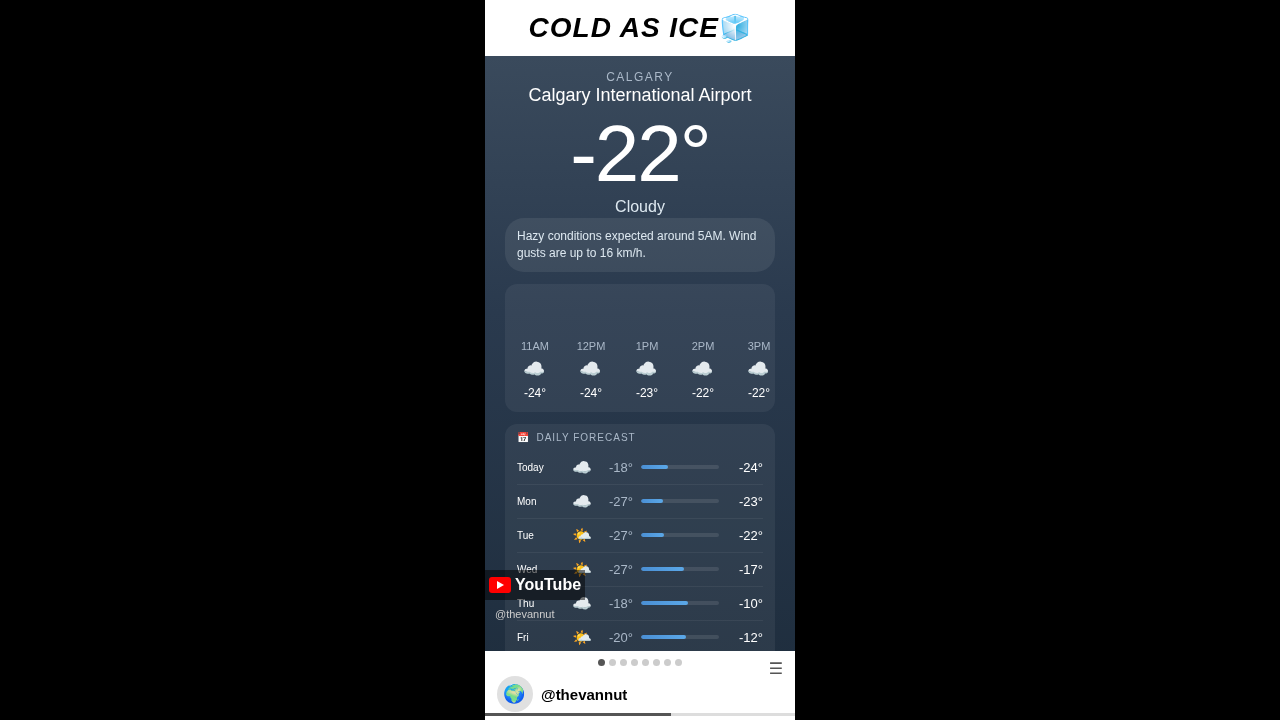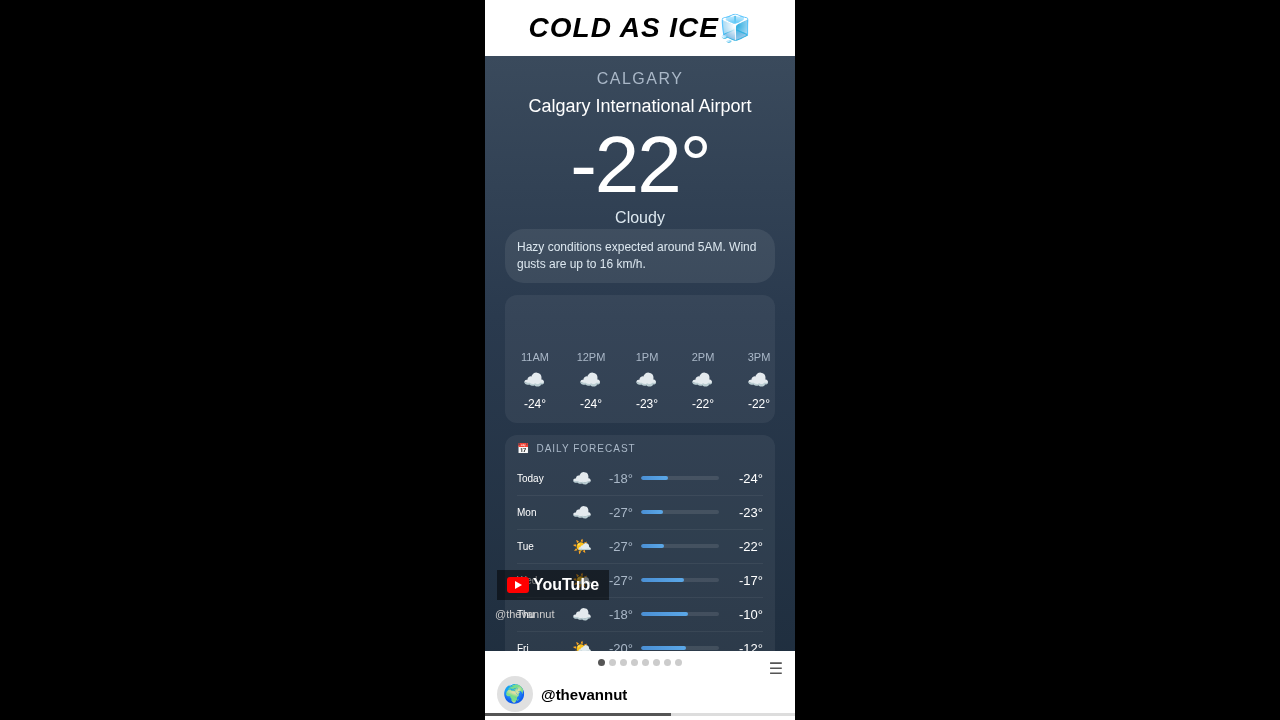--- a/index.html
+++ b/index.html
@@ -49,25 +49,25 @@
       flex: 1;
       position: relative;
     }
 
     .weather-content {
       padding: 14px 16px 0;
     }
 
     .location-label {
       text-align: center;
-      font-size: 16px;
+      font-size: 12px;
       color: #aab8c8;
       letter-spacing: 1.5px;
       text-transform: uppercase;
-      margin-bottom: 8px;
+      margin-bottom: 1px;
     }
     .location-name {
       text-align: center;
       font-size: 18px;
       color: #fff;
       font-weight: 300;
       margin-bottom: 8px;
     }
     .temperature-display {
       text-align: center;
@@ -200,25 +200,25 @@
       font-size: 13px;
       color: #fff;
       width: 36px;
       text-align: right;
     }
 
     
     .youtube-overlay {
       position: absolute;
       bottom: 120px;
-      left: 12px;
+      left: 0;
       display: flex;
       align-items: center;
       gap: 4px;
-      padding: 6px 10px;
+      padding: 6px 4px;
       background: rgba(0,0,0,0.5);
       justify-content: center;
     }
     .yt-logo {
       display: flex;
       align-items: center;
       gap: 4px;
     }
     .yt-play {
       width: 22px;

